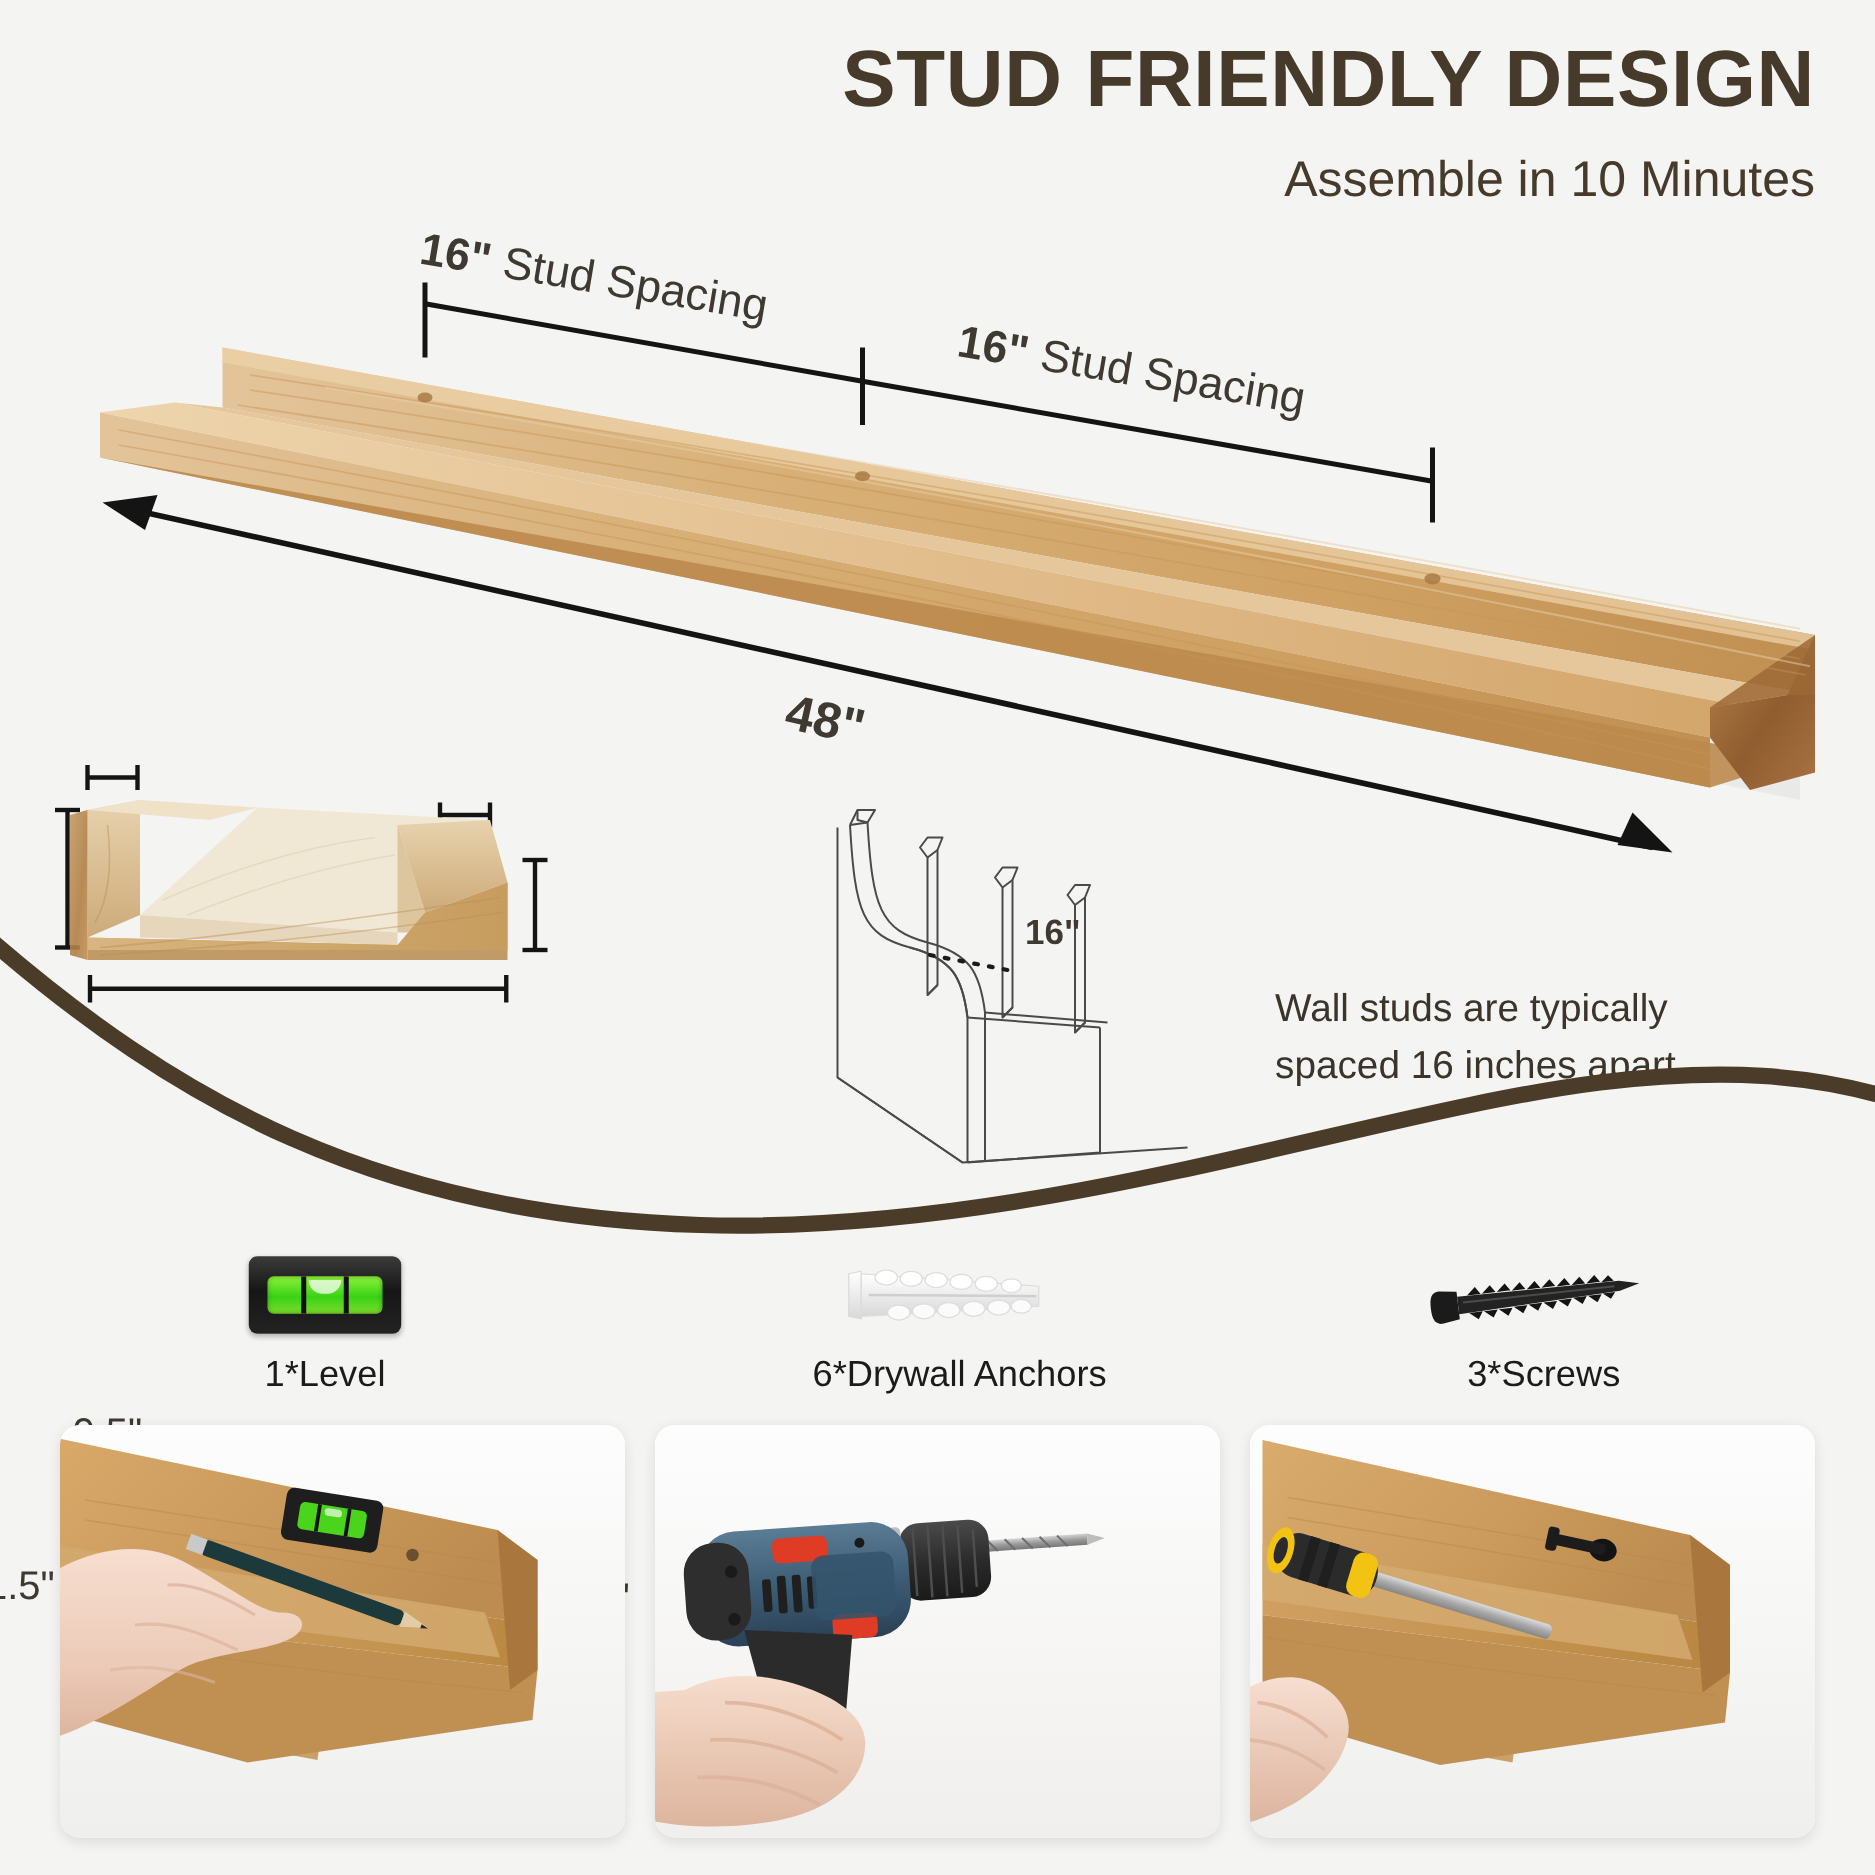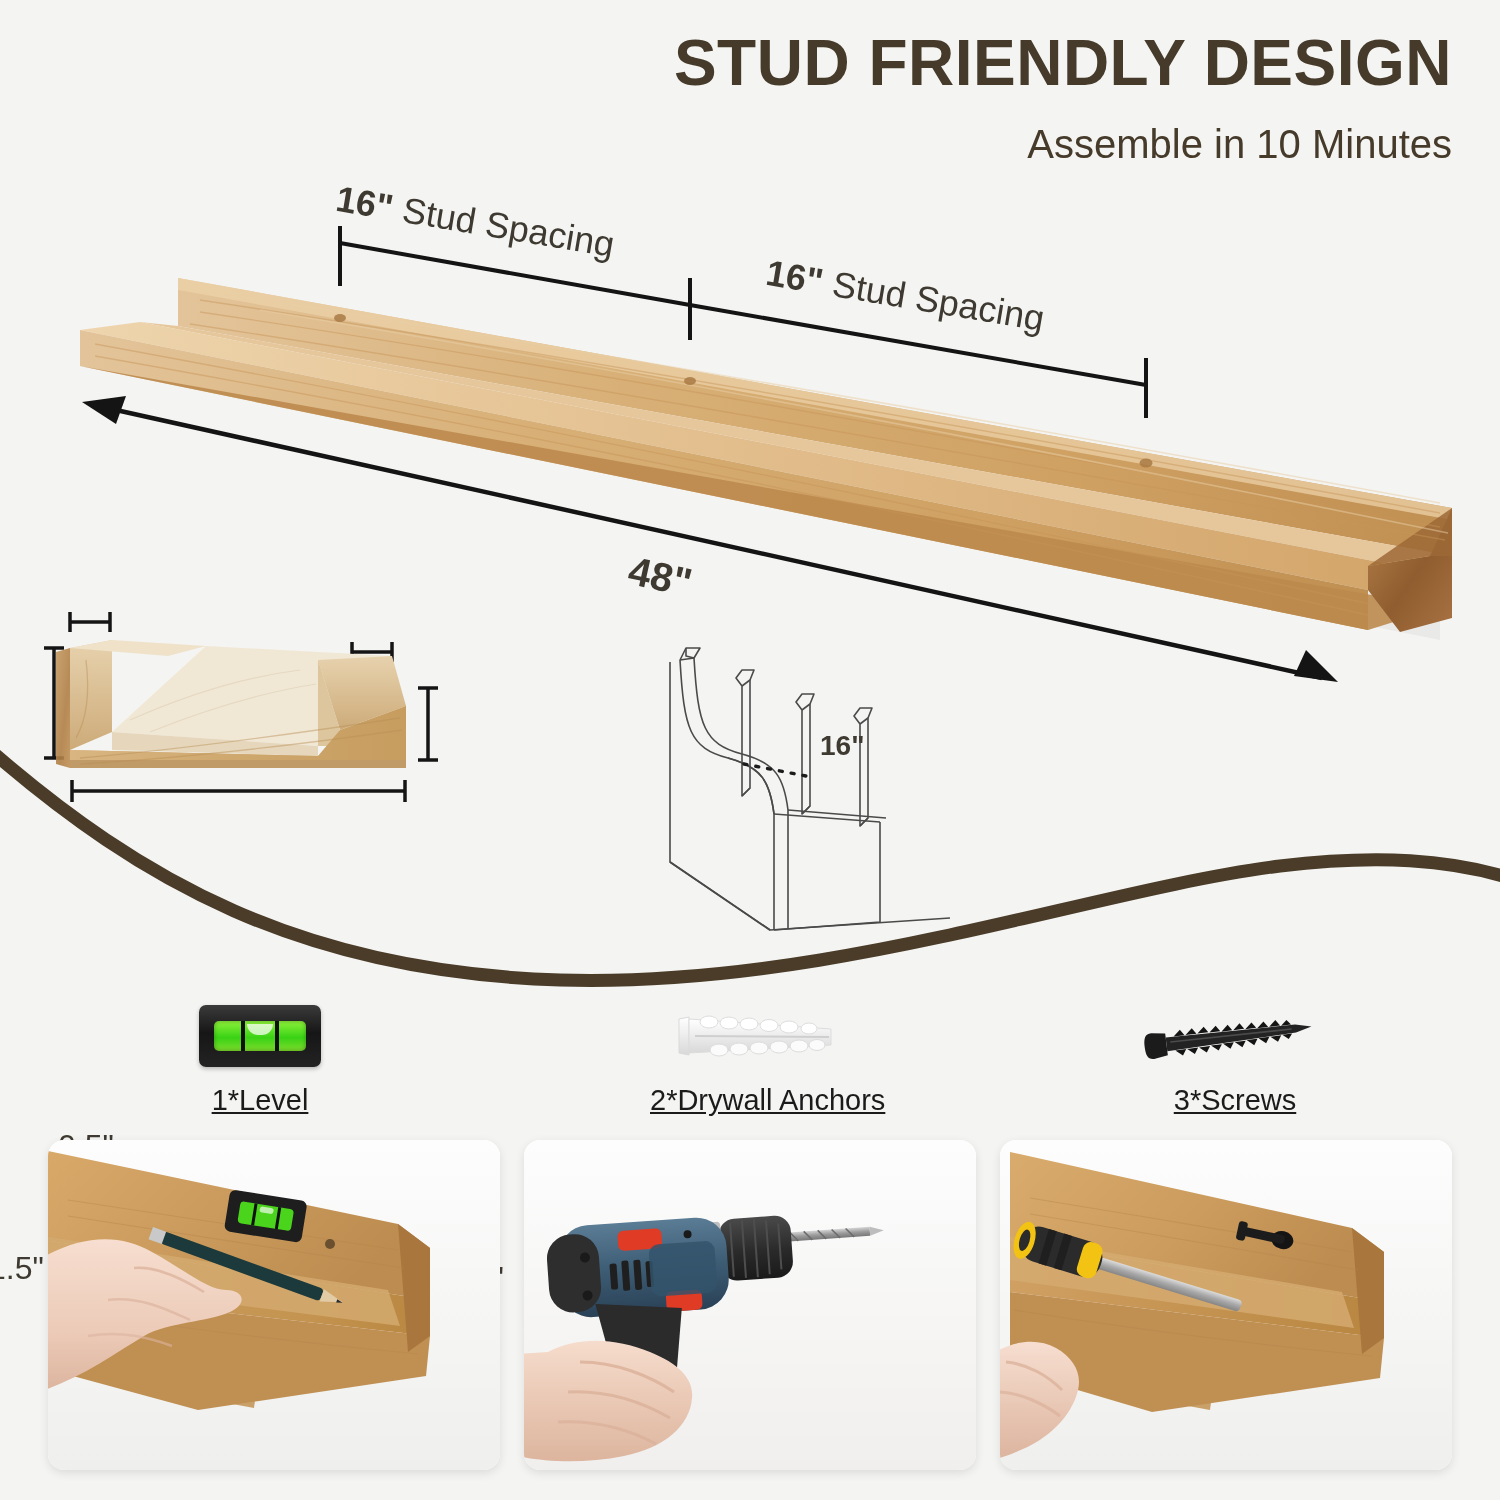--- a/index.html
+++ b/index.html
@@ -44,21 +44,21 @@
     font-size:31px; line-height:1.45; color:#3a342a; white-space:nowrap;
   }
 
   
   .swoosh { position:absolute; left:0; top:740px; width:1500px; height:280px; }
 
   
   .hw-row { position:absolute; left:0; top:1000px; width:1500px; height:125px; }
   .hw { position:absolute; text-align:center; }
   .hw-cap {
-    font-size:29px; color:#1b1b1b; margin-top:12px; white-space:nowrap;text-decoration:underline;
+    font-size:29px; color:#1b1b1b; margin-top:12px; white-space:nowrap;
   }
   .hw-art { height:72px; display:flex; align-items:center; justify-content:center; }
 
   
   .level-body {
     width:122px; height:62px; border-radius:7px;
     background:linear-gradient(#3b3b3b,#161616 45%,#232323);
     display:flex; align-items:center; justify-content:center;
     box-shadow:0 2px 4px rgba(0,0,0,.25);
   }
@@ -315,20 +315,24 @@
         <path d="M210,94 L218,88"></path>
         <path d="M210,196 L218,188"></path>
       </g>
 
       <line x1="94" y1="134" x2="156" y2="146" stroke="#1b1b1b" stroke-width="3.4" stroke-dasharray="3 9" stroke-linecap="round"></line>
     </svg>
 
     <div class="dimlabel" style="left:170px; top:100px; font-size:28px; font-weight:700; position:absolute;">16"</div>
   </div>
 
+  <div class="studcap">
+    <div>Wall studs are typically</div>
+    <div>spaced 16 inches apart</div>
+  </div>
 
   <div class="swoosh">
     <svg viewBox="0 0 1500 280" width="1500" height="280" preserveAspectRatio="none">
       <path d="M-10,10 C140,140 300,232 560,240 C830,248 1090,150 1280,126 C1380,114 1450,120 1510,138" fill="none" stroke="#4a3c28" stroke-width="13" stroke-linecap="round"></path>
     </svg>
   </div>
 
   <div class="hw-row">
 
     <div class="hw" style="left:160px; top:0; width:200px;">
@@ -371,21 +375,21 @@
             <ellipse cx="74" cy="48" rx="9" ry="6"></ellipse>
             <ellipse cx="94" cy="47" rx="9" ry="6"></ellipse>
             <ellipse cx="114" cy="46" rx="9" ry="6"></ellipse>
             <ellipse cx="134" cy="45" rx="9" ry="6"></ellipse>
             <ellipse cx="152" cy="44" rx="8" ry="5.5"></ellipse>
           </g>
 
           <line x1="30" y1="35" x2="164" y2="36" stroke="#cfcfcf" stroke-width="2"></line>
         </svg>
       </div>
-      <div class="hw-cap">2*Drywall Anchors</div>
+      <div class="hw-cap">6*Drywall Anchors</div>
     </div>
 
     <div class="hw" style="left:1140px; top:0; width:190px;">
       <div class="hw-art">
         <svg viewBox="0 0 190 70" width="190" height="70">
           <g transform="rotate(-7 95 35)">
 
             <path d="M12,22 C6,22 4,26 4,35 C4,44 6,48 12,48 L26,46 L26,24 Z" fill="#1b1b1b"></path>
 
             <path d="M26,28 L156,31 L172,35 L156,39 L26,42 Z" fill="#232323"></path>

